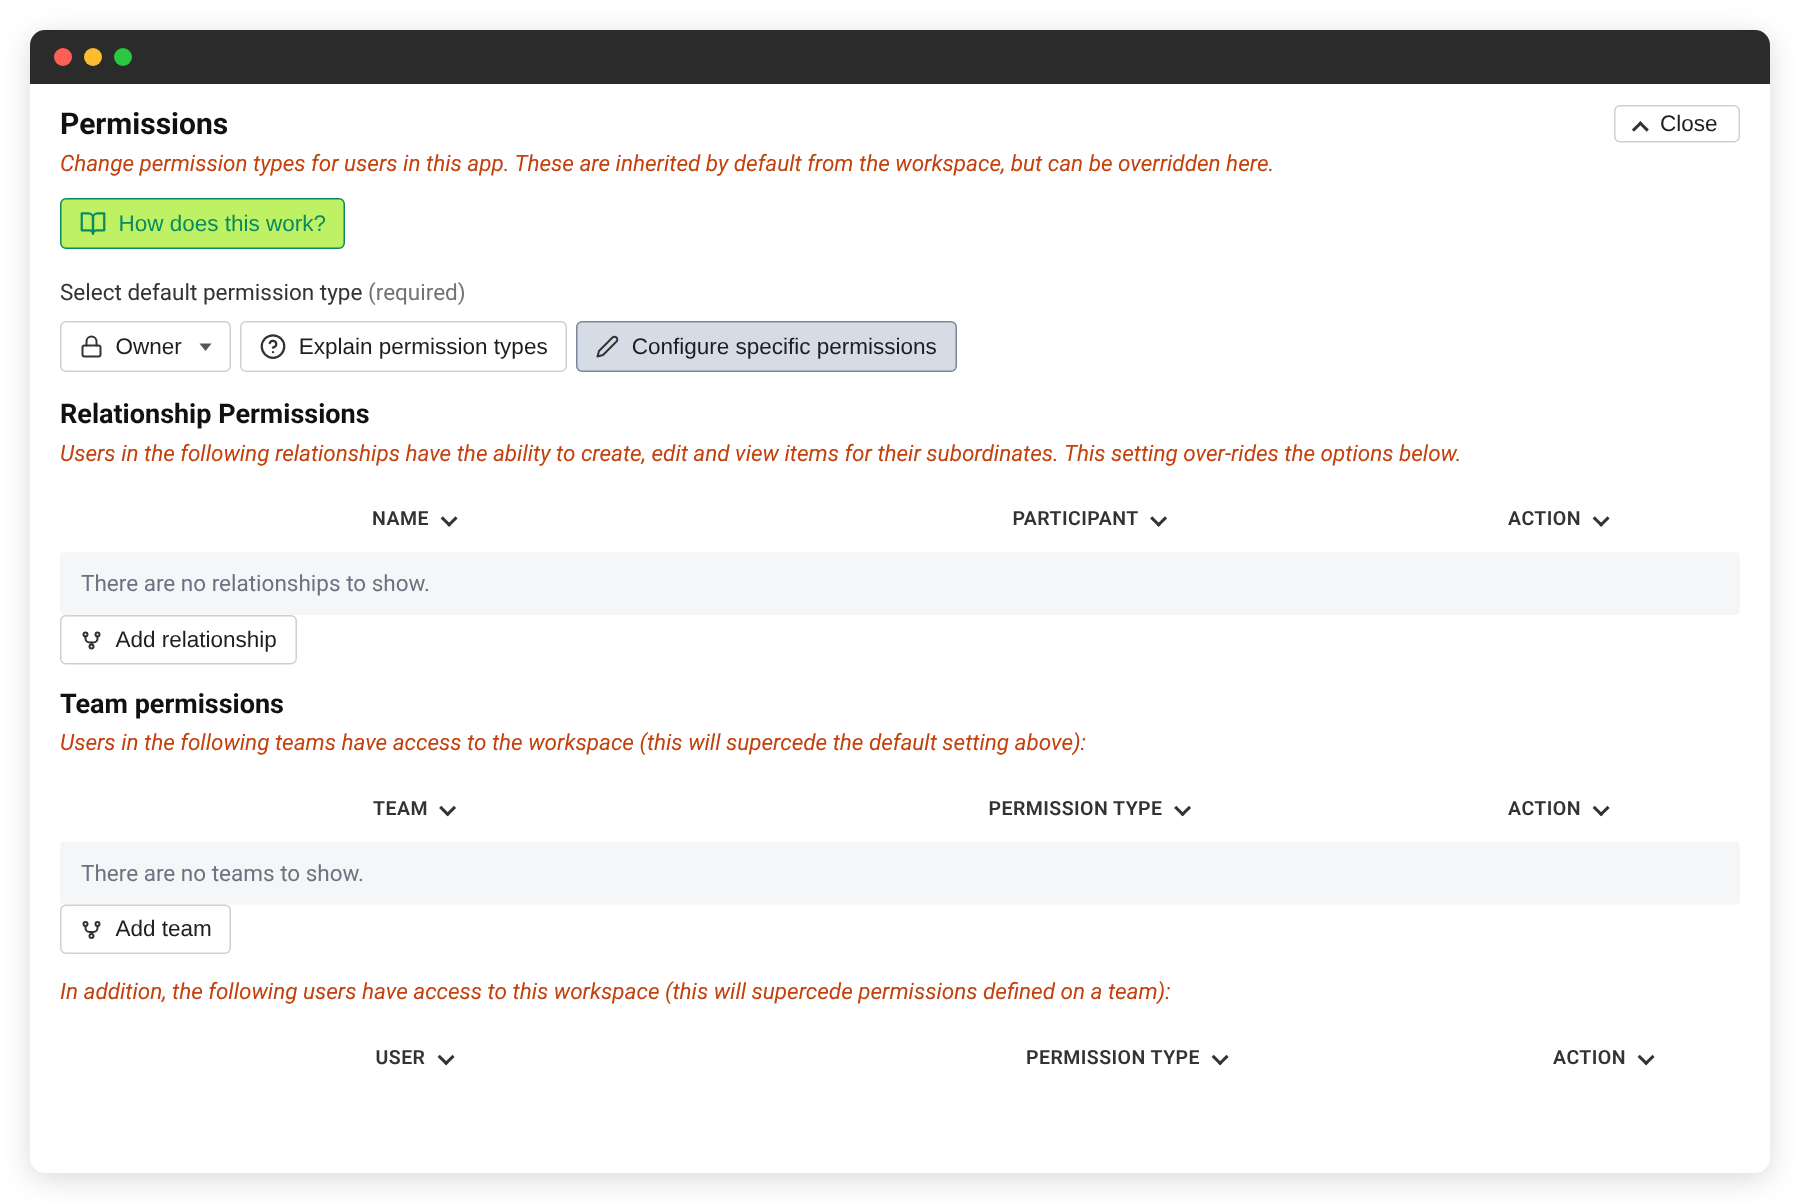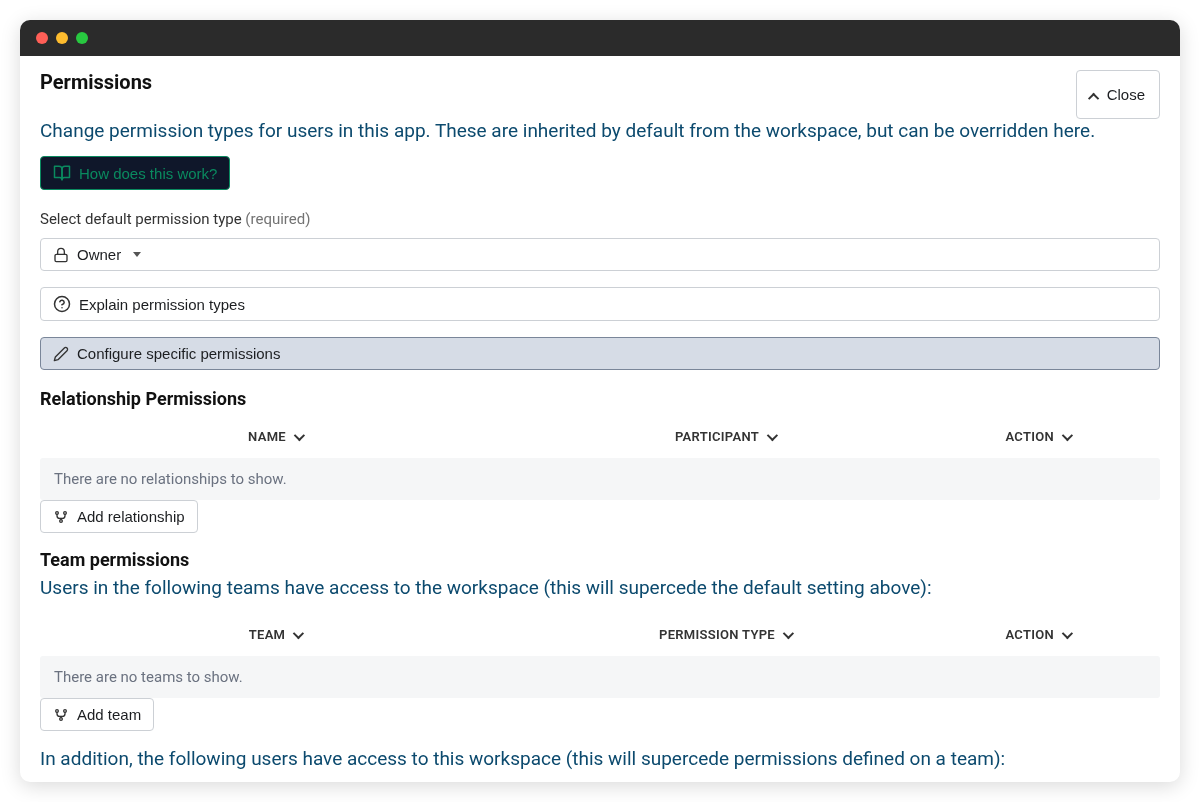--- a/index.html
+++ b/index.html
@@ -60,65 +60,65 @@
       margin-bottom: 6px;
     }
     h2 {
       font-size: 18px;
       font-weight: 700;
       color: #111;
       margin-top: 10px;
       margin-bottom: 6px;
     }
     .desc {
-      font-size: 19px;
-      color: #0c4a6e;
+      font-size: 15px;
+      color: #c2410c;
       margin-bottom: 14px;
+      font-style: italic;
     }
     .btn {
       display: inline-flex;
       align-items: center;
       gap: 8px;
       padding: 7px 12px;
       border: 1px solid #ccd0d5;
       border-radius: 4px;
       background: #fff;
       font-size: 15px;
       color: #1c1e21;
       cursor: pointer;
       white-space: nowrap;
     }
     .btn.green {
       border-color: #0a8a5f;
       color: #0a8a5f;
-      background: #0f172a;
+      background: #bef264;
     }
     .btn.selected {
       background: #d6dce6;
       border-color: #7a8699;
     }
     .close-btn {
-      padding: 15px 14px;
+      padding: 3px 14px;
     }
     .help-btn {
       margin-bottom: 20px;
     }
     .label-row {
       font-size: 15px;
       color: #333;
       margin-bottom: 10px;
     }
     .required {
       color: #737373;
     }
     .btn-row {
       display: flex;
-      gap: 16px;
+      gap: 6px;
       margin-bottom: 18px;
-      flex-direction: column;
     }
     .dropdown-caret {
       width: 0;
       height: 0;
       border-left: 4px solid transparent;
       border-right: 4px solid transparent;
       border-top: 5px solid #555;
       margin-left: 4px;
     }
     .section {
@@ -233,20 +233,21 @@
         <svg width="16" height="16" viewBox="0 0 24 24" fill="none" stroke="#333" stroke-width="2" stroke-linecap="round" stroke-linejoin="round">
             <path d="M17 3a2.828 2.828 0 1 1 4 4L7.5 20.5 2 22l1.5-5.5L17 3z"></path>
           </svg>
         <span>Configure specific permissions</span>
       </button>
     </div>
 
     
     <div class="section">
       <h2>Relationship Permissions</h2>
+      <p class="desc">Users in the following relationships have the ability to create, edit and view items for their subordinates. This setting over-rides the options below.</p>
       <div class="table-header">
         <div class="col">
           <span>NAME</span>
           <span class="chevron-down"></span>
         </div>
         <div class="col">
           <span>PARTICIPANT</span>
           <span class="chevron-down"></span>
         </div>
         <div class="col action">

